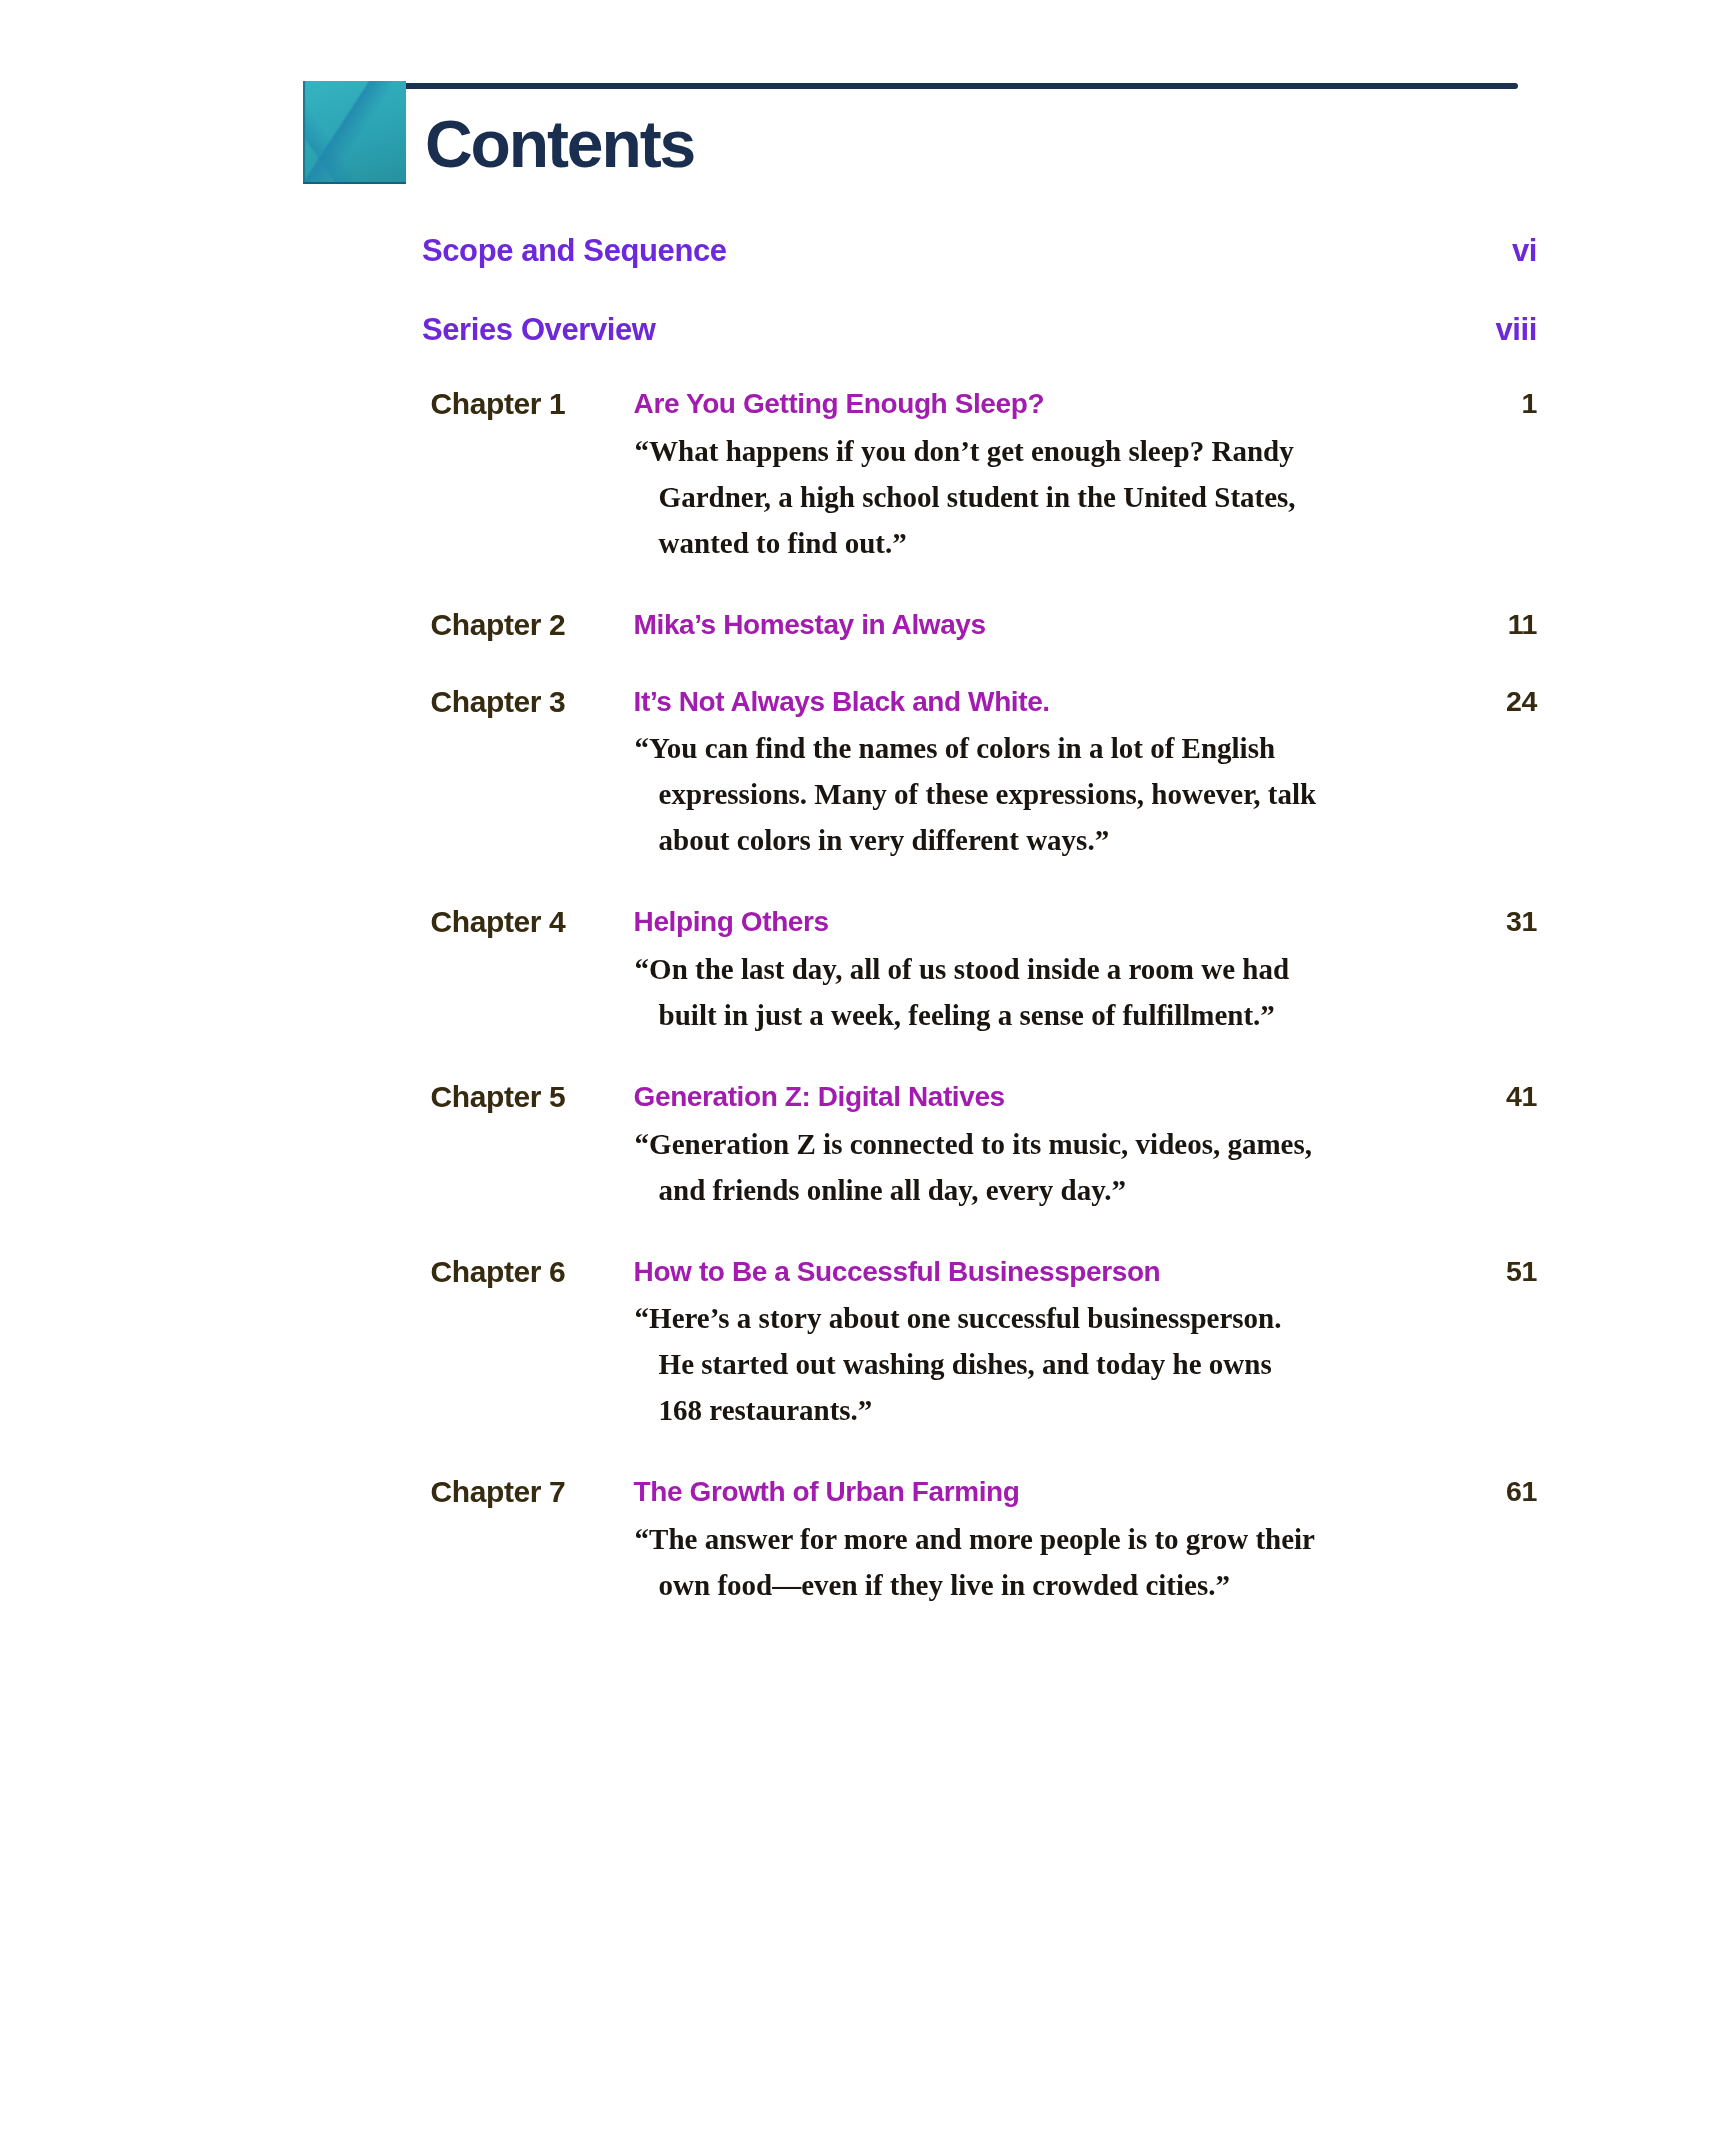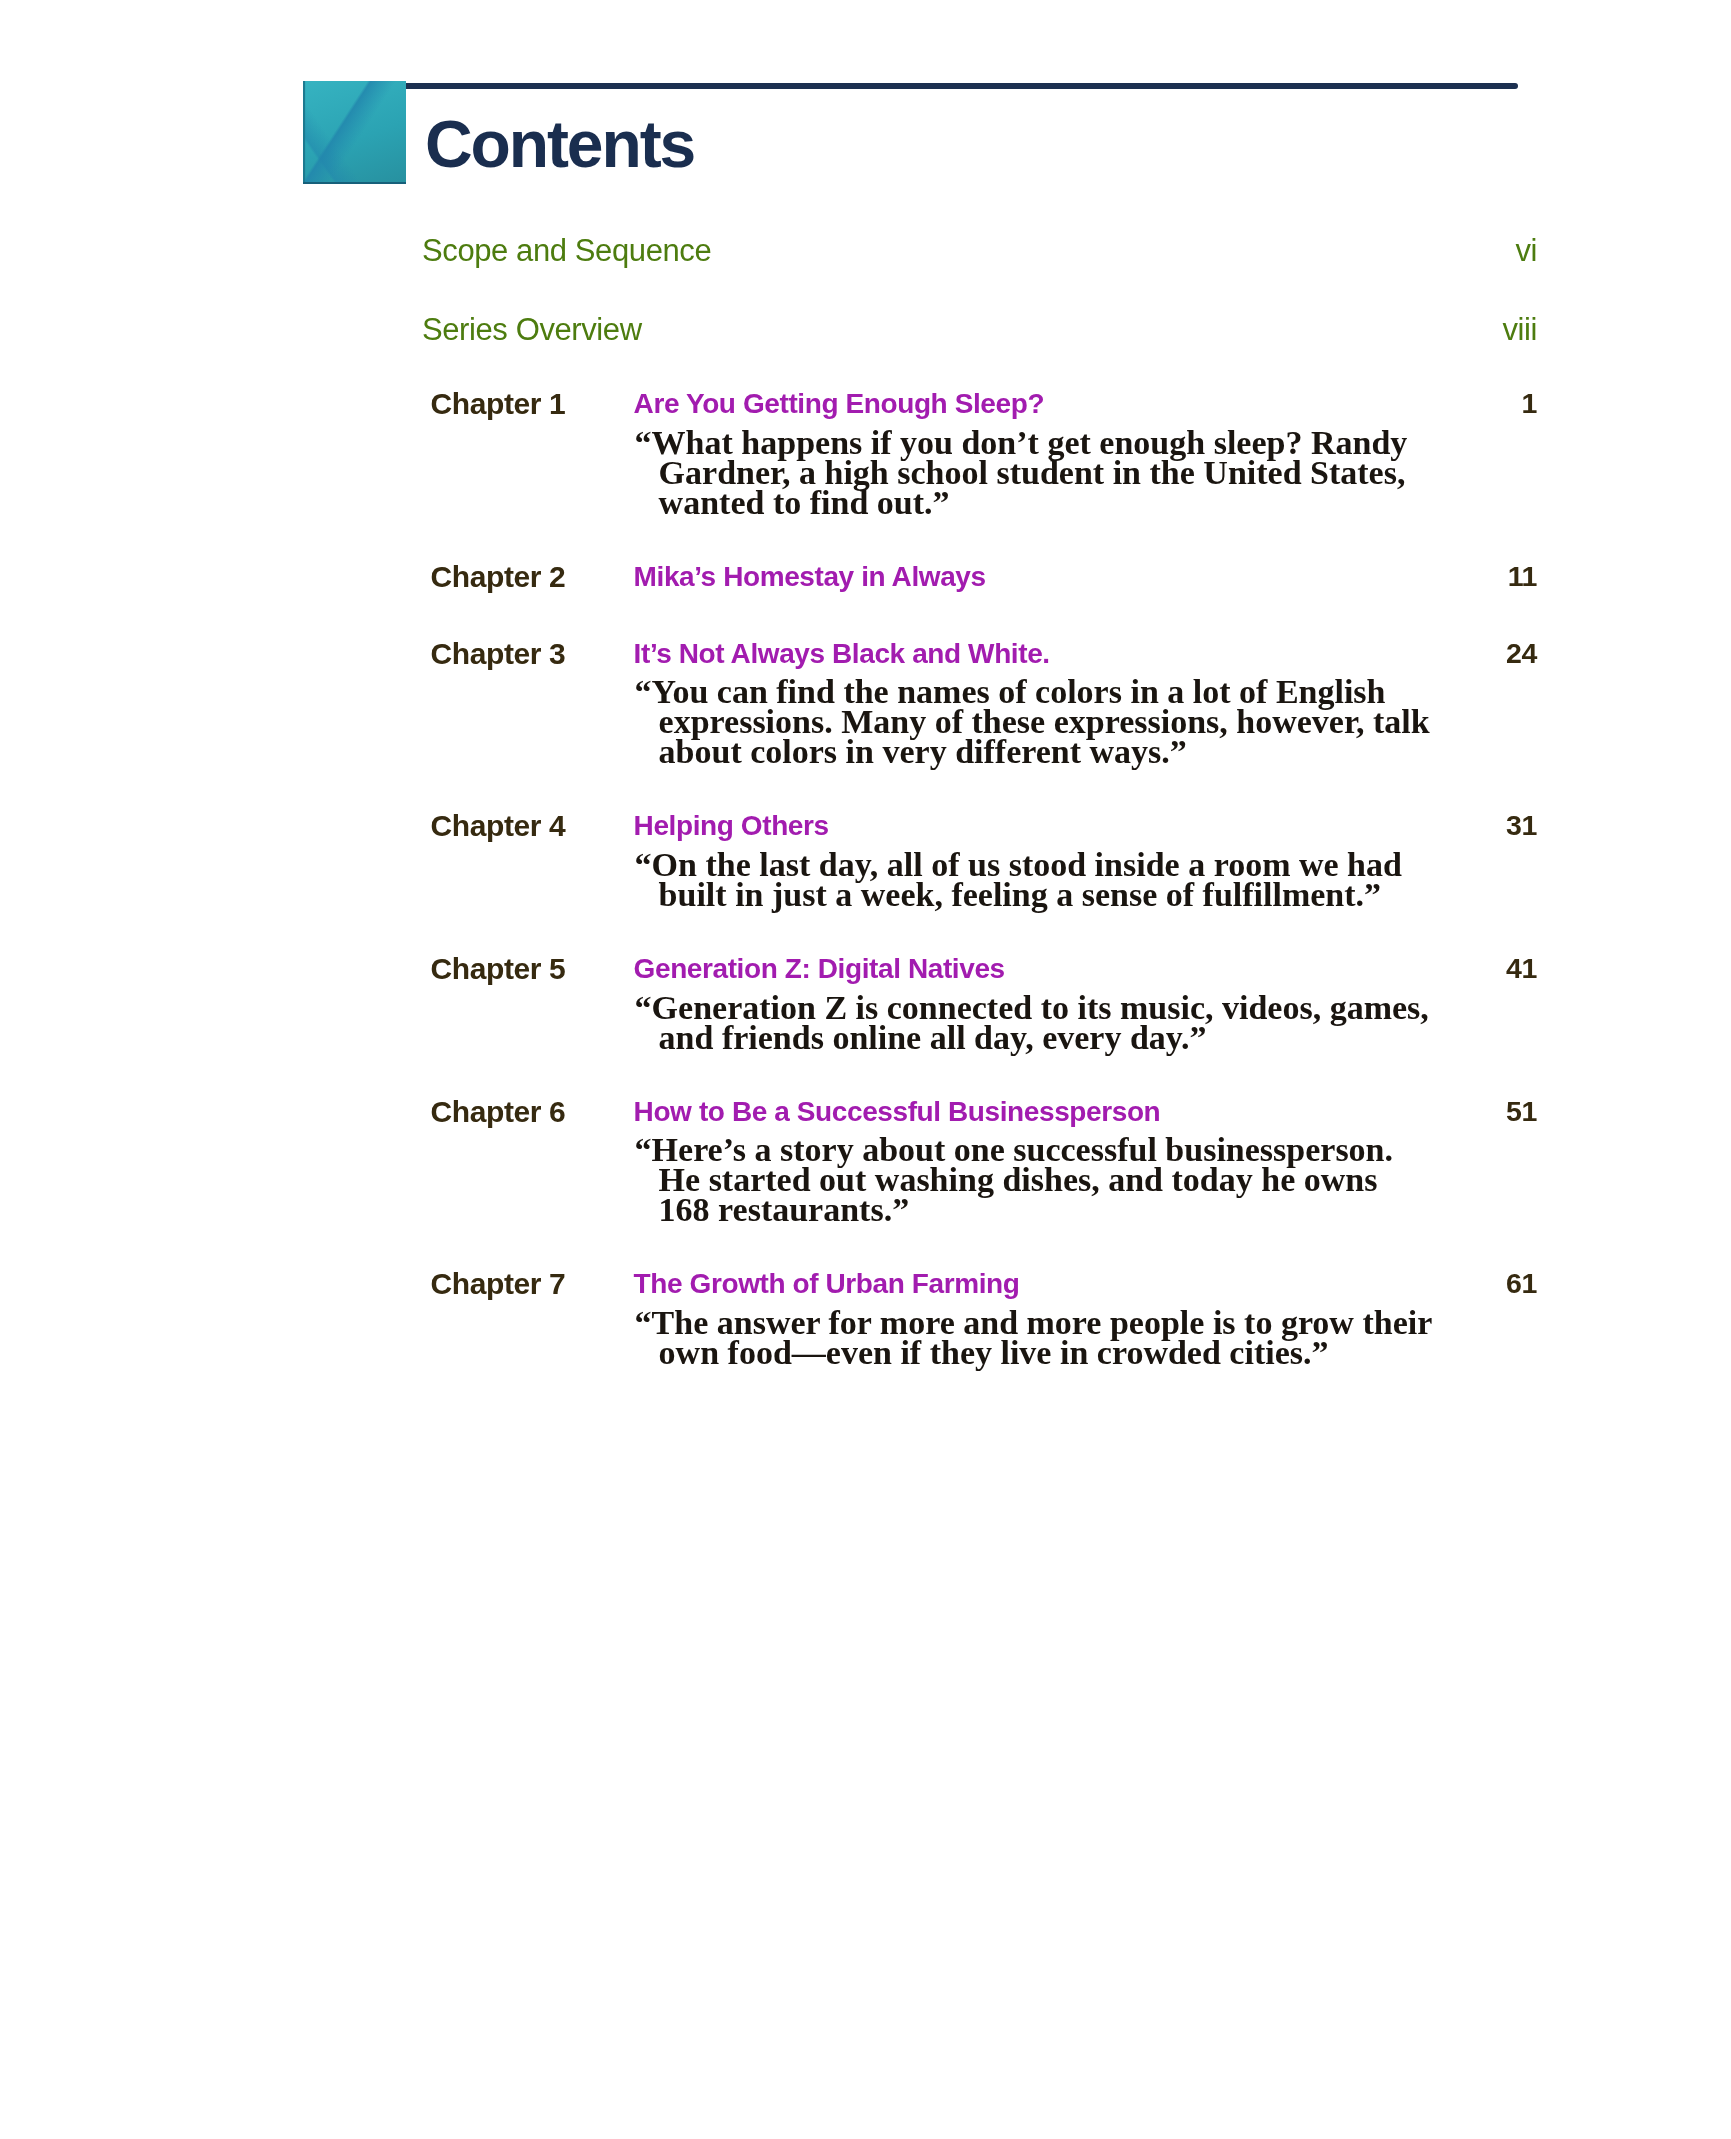--- a/index.html
+++ b/index.html
@@ -55,22 +55,22 @@
     left: 422px;
     right: 195px;
     top: 231px;
   }
   .front-row {
     display: flex;
     justify-content: space-between;
     align-items: flex-end;
     font-size: 31px;
     line-height: 39px;
-    font-weight: normal;
-    color: #4d7c0f;
+    font-weight: bold;
+    color: #6d28d9;
     letter-spacing: -0.4px;
   }
   .front-row + .front-row { margin-top: 40px; }
 
   .chapters { margin-top: 36px; }
 
   .chapter { margin-bottom: 40px; padding-left: 8.6px; }
   .chapter-head {
     display: flex;
     align-items: flex-start;
@@ -97,22 +97,22 @@
     color: #362a10;
     text-align: right;
   }
   .ch-quote {
     margin: 5.7px 0 0 204px;
     padding-left: 24px;
     text-indent: -24px;
     max-width: 842px;
     font-family: "Liberation Serif", serif;
     font-weight: 600;
-    font-size: 34px;
-    line-height: 30px;
+    font-size: 29px;
+    line-height: 46px;
     color: #1a1510;
     white-space: pre-line;
   }
 
   
   .folio {
     position: absolute;
     left: 163px;
     top: 2006px;
     font-size: 31px;

